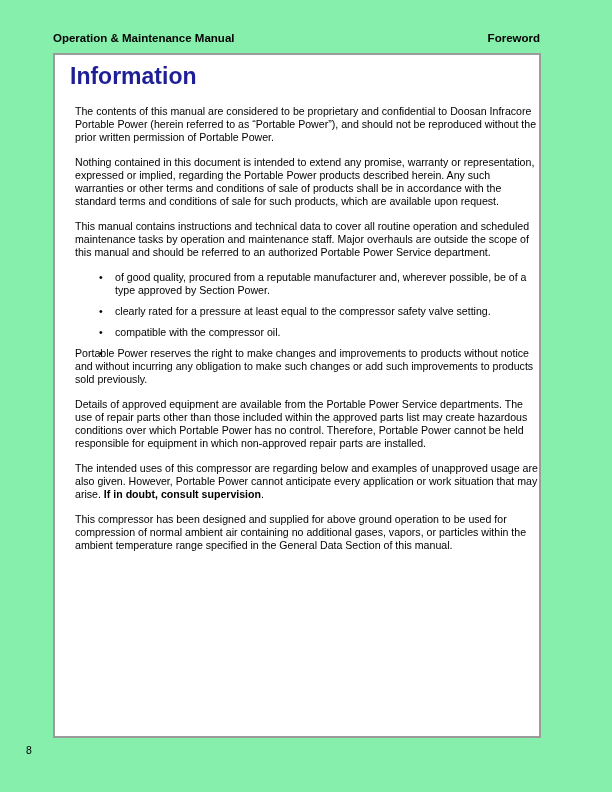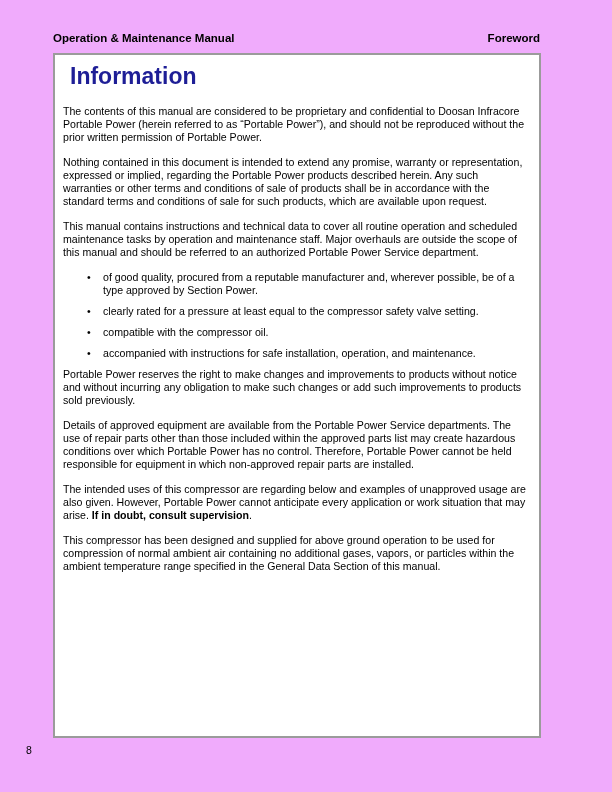--- a/index.html
+++ b/index.html
@@ -1,19 +1,19 @@
 <!DOCTYPE html>
 <html><head>
 <meta charset="utf-8">
 <style>
   html, body { margin:0; padding:0; background:#ffffff; }
   .page {
     position:relative;
     width:612px; height:792px;
-    background:#f0abfc;
+    background:#86efac;
     font-family:"Liberation Sans", sans-serif;
     color:#000000;
     overflow:hidden;
   }
   .header {
     position:absolute;
     left:53px; top:32px;
     width:487px;
     display:flex;
     justify-content:space-between;
@@ -30,21 +30,21 @@
     background:#ffffff;
   }
   .section-title {
     margin:10px 0 18px 15px;
     font-size:23px;
     line-height:22px;
     font-weight:bold;
     color:#1e1e96;
   }
   .body-text {
-    margin-left:8px;
+    margin-left:20px;
     width:464px;
     font-size:10.6px;
     line-height:13px;
     color:#000000;
   }
   .body-text p { margin:0 0 12px 0; }
   .req-list {
     list-style:none;
     margin:0 0 5px 0;
     padding:0;
@@ -92,21 +92,20 @@
         <li>
           <span class="bullet">•</span>
           <span>clearly rated for a pressure at least equal to the compressor safety valve setting.</span>
         </li>
         <li>
           <span class="bullet">•</span>
           <span>compatible with the compressor oil.</span>
         </li>
         <li>
           <span class="bullet">•</span>
-          <span>accompanied with instructions for safe installation, operation, and maintenance.</span>
         </li>
       </ul>
 
       <p>Portable Power reserves the right to make changes and improvements to products without notice and without incurring any obligation to make such changes or add such improvements to products sold previously.</p>
       <p>Details of approved equipment are available from the Portable Power Service departments. The use of repair parts other than those included within the approved parts list may create hazardous conditions over which Portable Power has no control. Therefore, Portable Power cannot be held responsible for equipment in which non-approved repair parts are installed.</p>
 
       <p><span>The intended uses of this compressor are regarding below and examples of unapproved usage are also given. However, Portable Power cannot anticipate every application or work situation that may arise. </span><span class="bold-inline">If in doubt, consult supervision</span><span>.</span></p>
 
       <p>This compressor has been designed and supplied for above ground operation to be used for compression of normal ambient air containing no additional gases, vapors, or particles within the ambient temperature range specified in the General Data Section of this manual.</p>
     </div>

